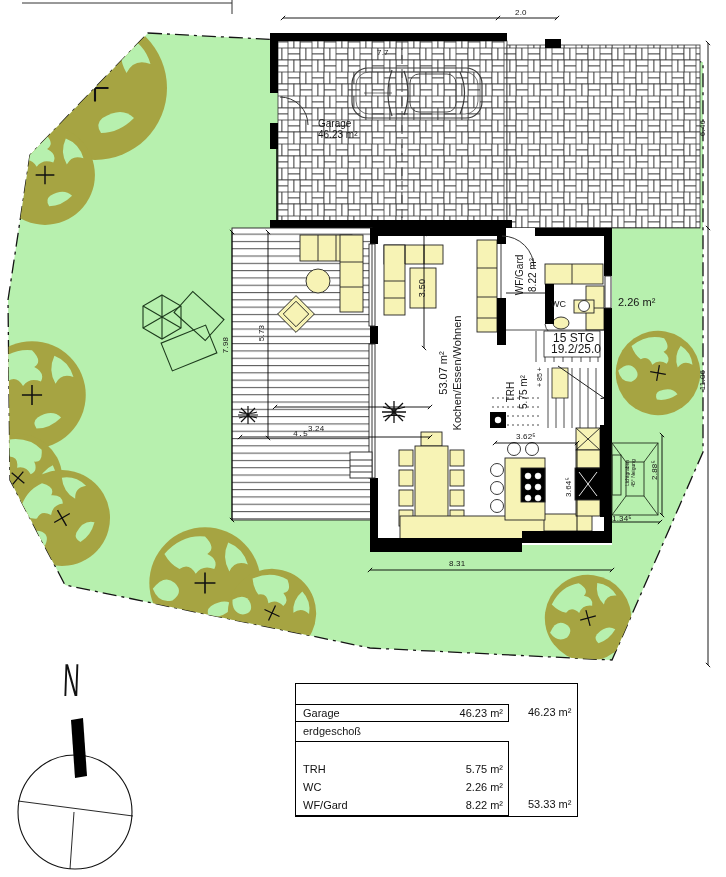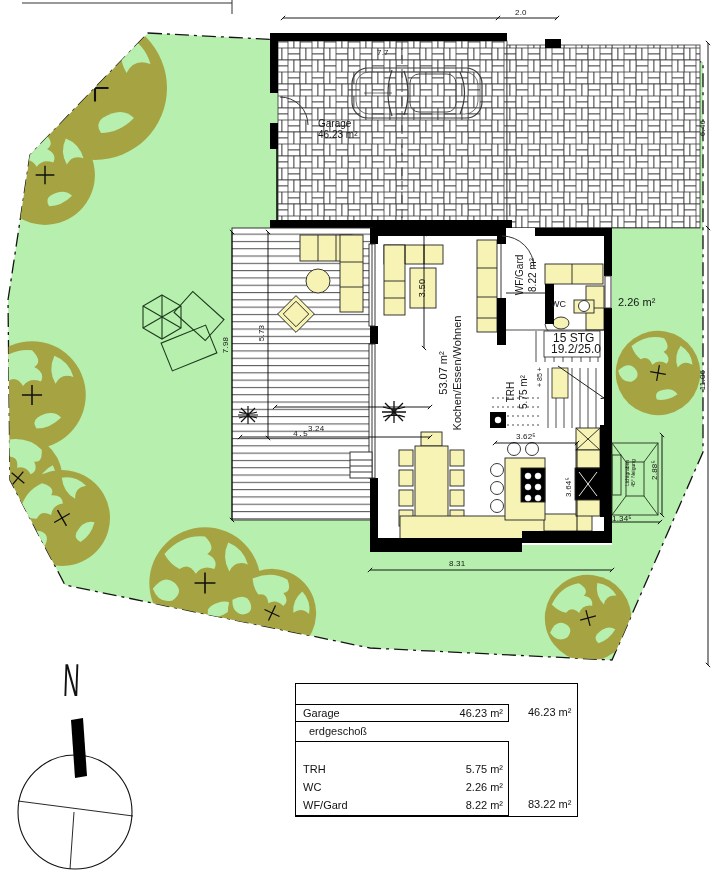--- a/index.html
+++ b/index.html
@@ -358,32 +358,32 @@
 <div class="lbl dim vl" style="left:655px;top:470px;">2.88⁵</div>
 <div class="lbl dim" style="left:612px;top:514px;">1.34⁵</div>
 
 <div id="area-table">
   <div class="box" style="left:-1px;top:20px;width:212px;height:16px;">
     <div class="rl">Garage</div>
     <div class="rv">46.23 m²</div>
   </div>
   <div class="tot" style="top:22px;">46.23 m²</div>
 
-  <div class="lbl" style="left:13px;top:41px;font-size:11px;text-align:center;">erdgeschoß</div>
+  <div class="lbl" style="left:7px;top:41px;font-size:11px;text-align:center;">erdgeschoß</div>
 
   <div class="box" style="left:-1px;top:57px;width:212px;height:73px;">
     <div class="rowline" style="top:19px;">
       <div class="rl">TRH</div>
       <div class="rv">5.75 m²</div>
     </div>
     <div class="rowline" style="top:37px;">
       <div class="rl">WC</div>
       <div class="rv">2.26 m²</div>
     </div>
     <div class="rowline" style="top:55px;">
       <div class="rl">WF/Gard</div>
       <div class="rv">8.22 m²</div>
     </div>
   </div>
-  <div class="tot" style="top:114px;">83.22 m²</div>
+  <div class="tot" style="top:114px;">53.33 m²</div>
 </div>
 
 </div>
 
 </body></html>

